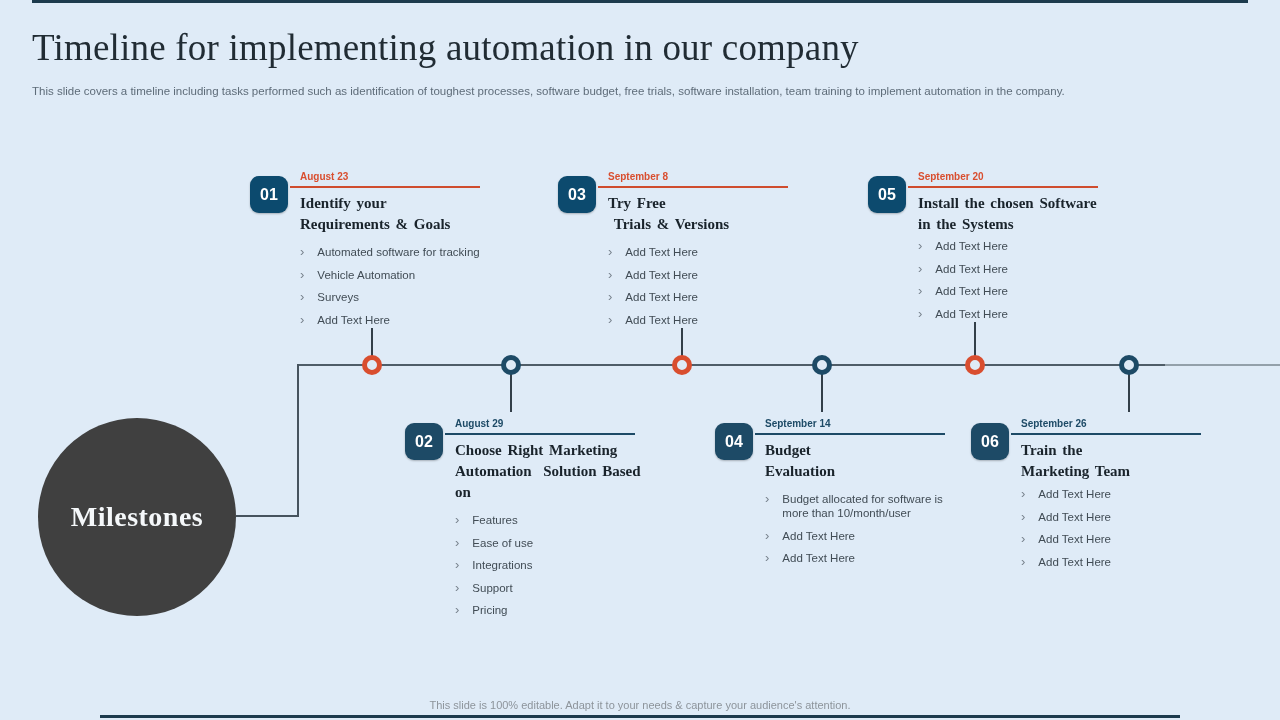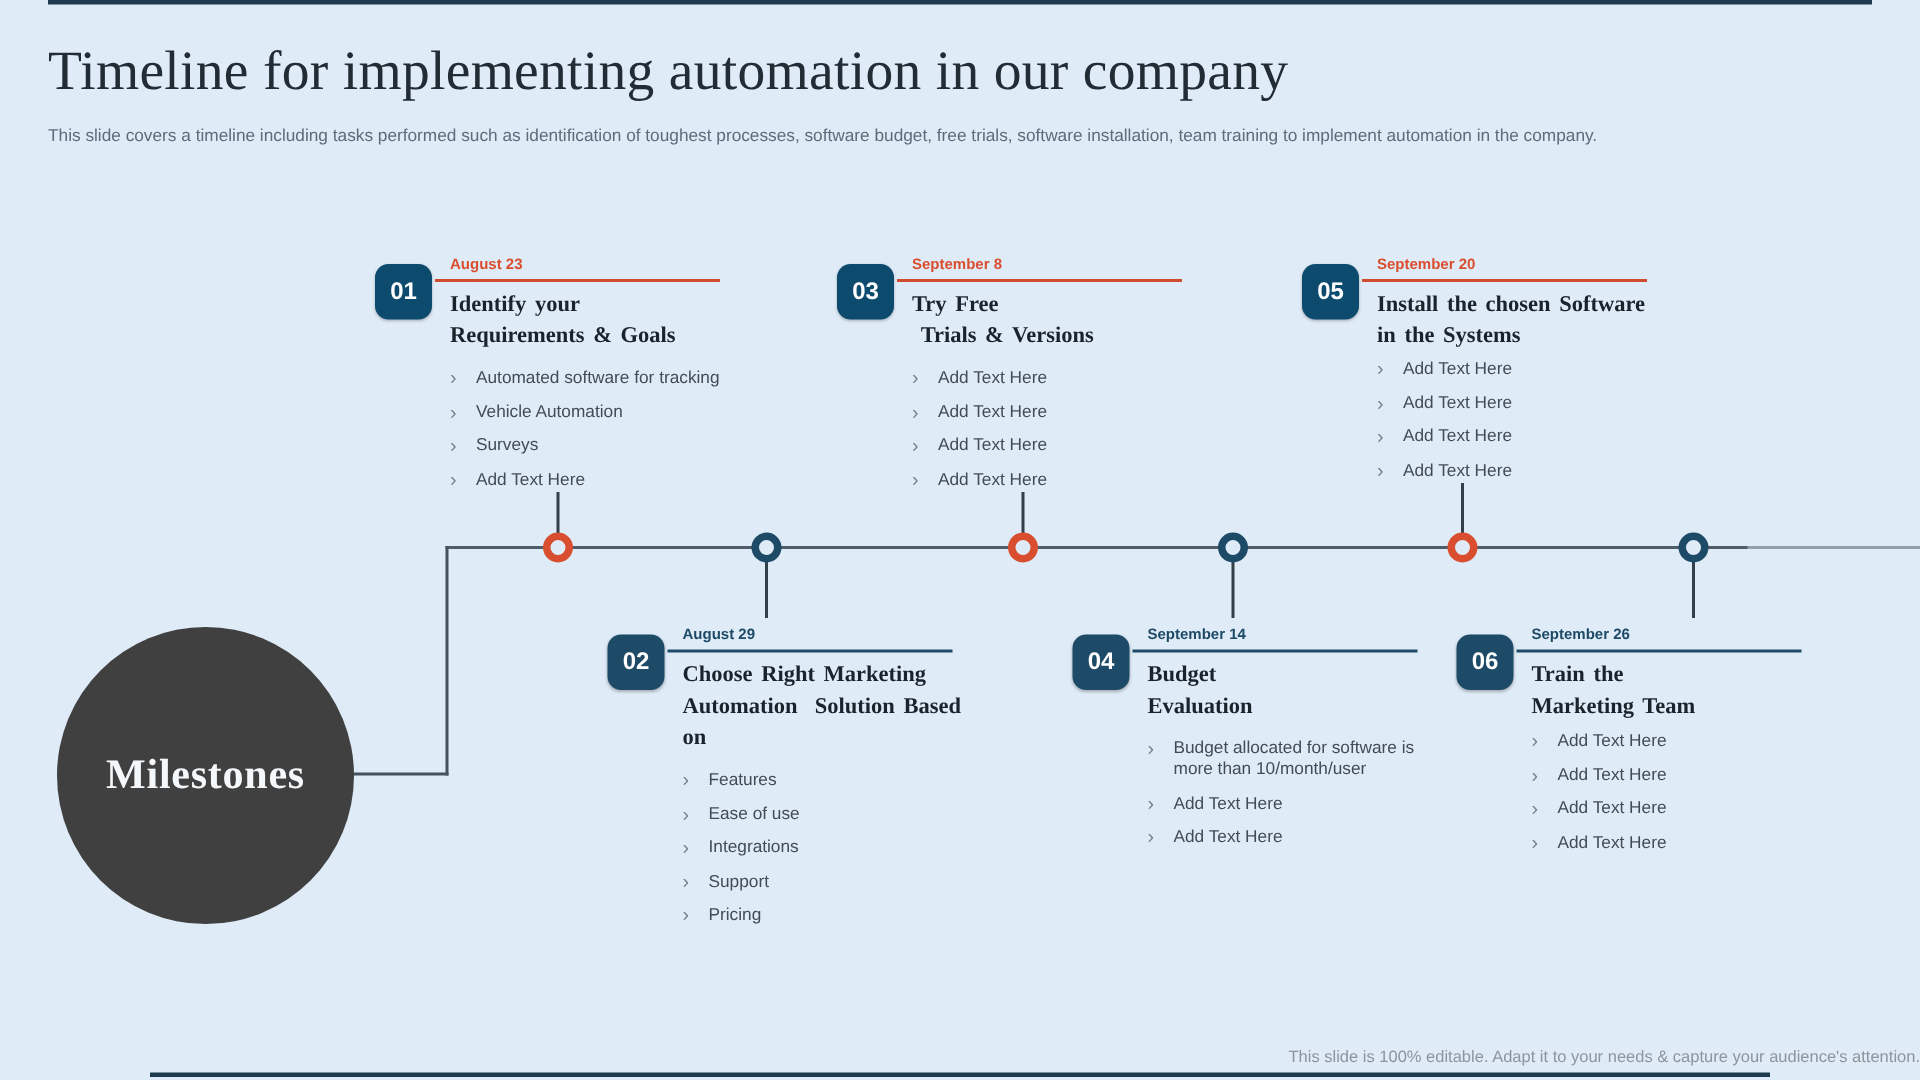--- a/index.html
+++ b/index.html
@@ -72,21 +72,21 @@
   .hline{white-space:pre-wrap;}
   .bullets{list-style:none;margin:10px 0 0 0;padding:0;}
   .bullets li{
     display:flex;gap:13px;margin-bottom:8.5px;
     font-size:11.5px;color:#414c55;line-height:14px;
   }
   .chev{color:#77828c;font-size:13px;line-height:13px;flex:0 0 auto;}
   .btext{max-width:182px;}
 
   .footer{
-    position:absolute;left:0;top:699px;width:1280px;text-align:right;
+    position:absolute;left:0;top:699px;width:1280px;text-align:center;
     font-size:11px;color:#8d949b;
   }
 </style>
 </head>
 <body>
 
 <div class="slide">
   <div class="top-bar"></div>
 
   <h1 class="title" style="margin:0;font-weight:400;">Timeline for implementing automation in our company</h1>

